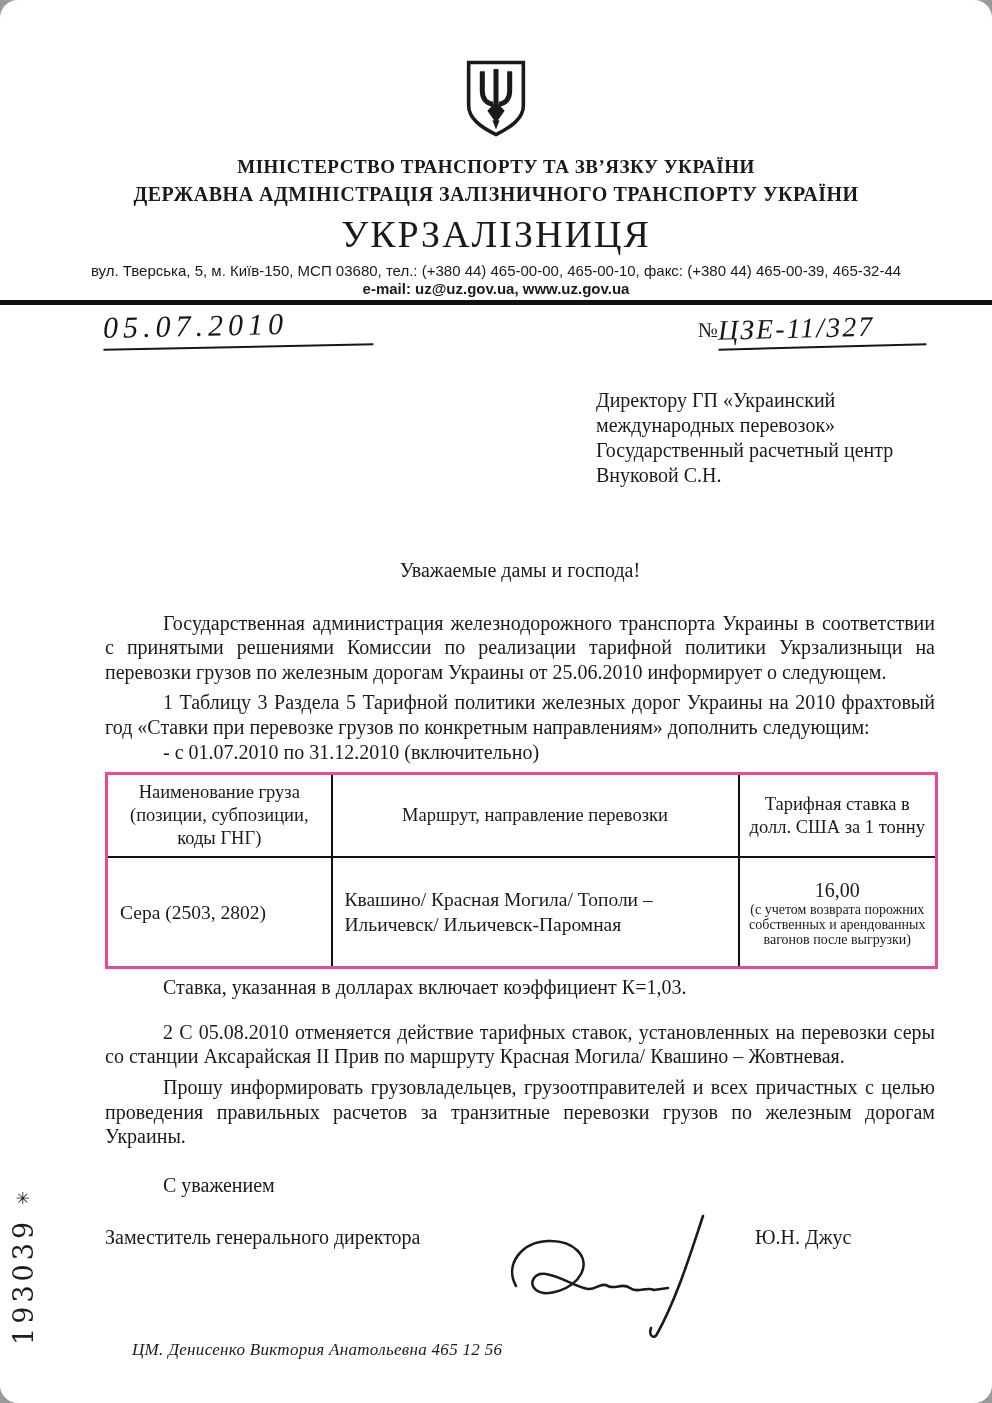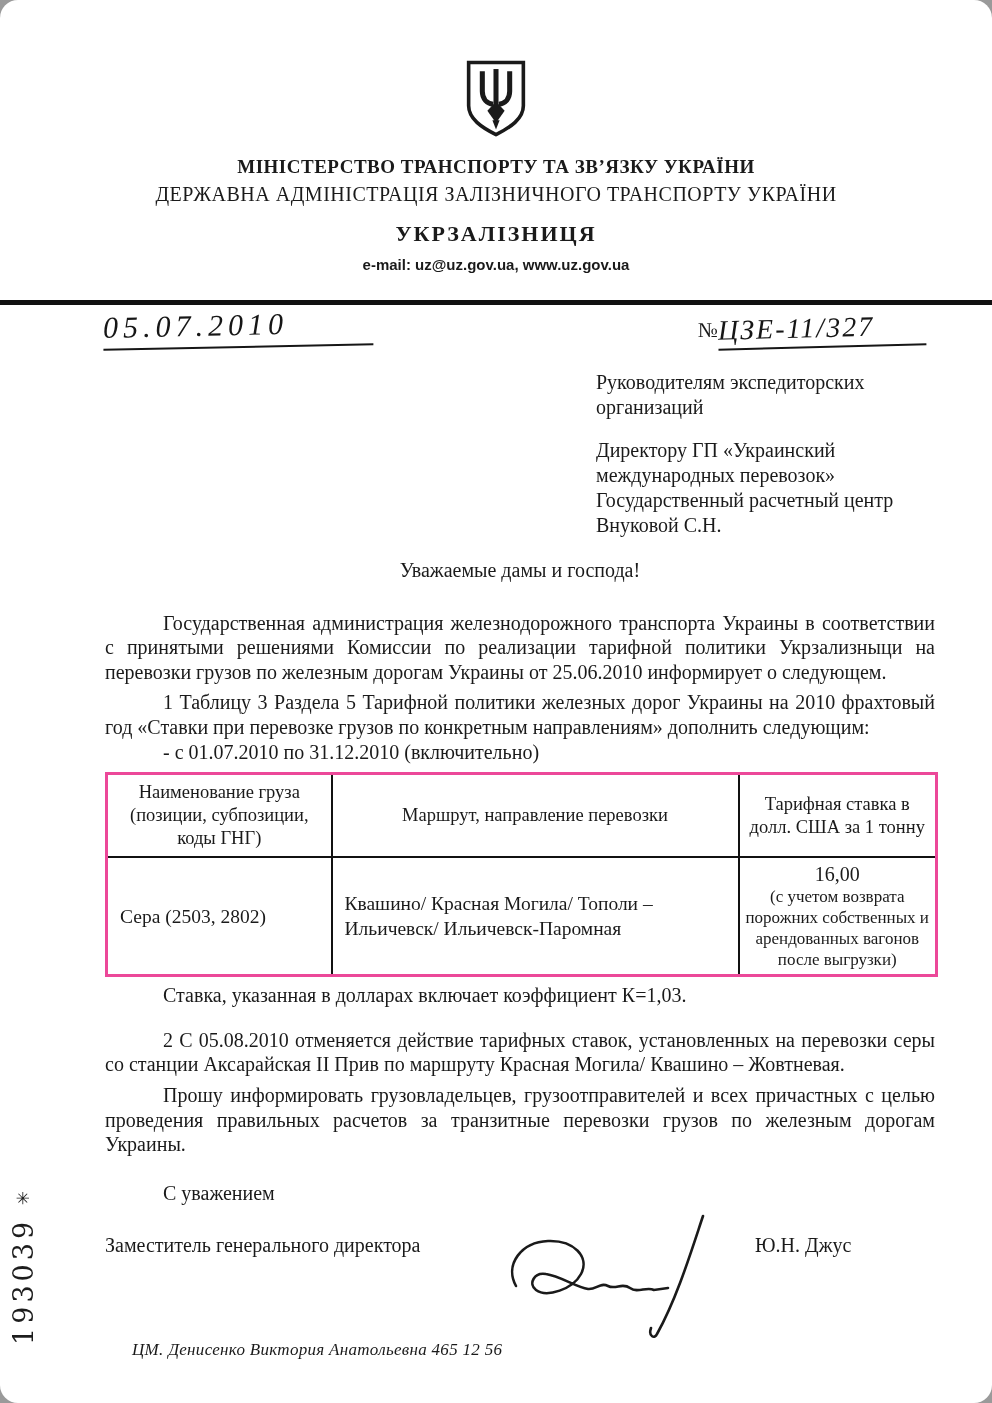--- a/index.html
+++ b/index.html
@@ -4,22 +4,22 @@
 <style>
   html,body{margin:0;padding:0;background:#9a9a9a;}
   .page{
     position:relative;width:992px;height:1403px;margin:0 auto;background:#ffffff;
     font-family:"Liberation Serif",serif;color:#1a1a1a;overflow:hidden;border-radius:18px;
   }
   
   .letterhead{position:absolute;top:52px;left:0;width:100%;text-align:center;}
   .emblem{display:block;margin:0 auto 6px auto;}
   .lh-line1{font-size:19px;font-weight:bold;letter-spacing:.5px;line-height:26px;}
-  .lh-line2{font-size:20px;font-weight:normal;letter-spacing:.5px;line-height:28px;}
-  .lh-org{font-size:22px;font-weight:bold;letter-spacing:2px;line-height:44px;margin-top:4px;}
+  .lh-line2{font-size:20px;font-weight:bold;letter-spacing:.5px;line-height:28px;}
+  .lh-org{font-size:38px;font-weight:normal;letter-spacing:2px;line-height:44px;margin-top:4px;}
   .lh-addr{font-family:"Liberation Sans",sans-serif;font-size:15px;line-height:19px;margin-top:5px;}
   .lh-mail{font-family:"Liberation Sans",sans-serif;font-size:15px;line-height:18px;font-weight:bold;}
   .rule{position:absolute;top:300px;left:0;width:992px;height:5px;background:#111;}
   
   .handwriting{font-style:italic;color:#161616;}
   .date-line{position:absolute;left:103px;top:308px;width:270px;border-bottom:2px solid #161616;
     padding-bottom:4px;transform:rotate(-1.2deg);}
   .date-line .handwriting{font-size:30px;letter-spacing:5px;}
   .number-line{position:absolute;left:698px;top:312px;width:242px;}
   .no-prefix{font-size:21px;}
@@ -42,21 +42,21 @@
   
   .rate-table{border-collapse:collapse;margin-top:8px;width:830px;table-layout:fixed;}
   .rate-table col.c1{width:225px;} .rate-table col.c2{width:407px;} .rate-table col.c3{width:198px;}
   .rate-table th,.rate-table td{border:2px solid #111;vertical-align:middle;}
   .rate-table{border:3px solid #ec4899;}
   .rate-table th{font-weight:normal;font-size:18.5px;line-height:23px;text-align:center;
     padding:6px 8px;height:62px;}
   .rate-table td{font-size:19.5px;line-height:25px;padding:6px 12px;height:96px;}
   .td-rate{text-align:center;padding:4px 6px !important;}
   .rate-big{font-size:20px;line-height:24px;}
-  .rate-note{font-size:17px;line-height:21px;}
+  .rate-note{font-size:14px;line-height:15px;}
   
   .signature-svg{position:absolute;left:500px;top:1212px;}
   .footer-note{position:absolute;left:120px;top:1340px;font-size:17px;font-style:italic;
     letter-spacing:.3px;margin-left:12px;}
   
   .stamp{position:absolute;left:-52px;top:1248px;width:160px;height:40px;
     transform:rotate(-90deg);transform-origin:center;
     font-family:"DejaVu Serif",serif;font-size:27px;letter-spacing:4px;color:#1d1d1d;
     white-space:nowrap;text-align:center;}
   .stamp .mark{font-size:17px;letter-spacing:0;vertical-align:4px;}
@@ -73,37 +73,34 @@
         <path d="M31,18 V46 C31,57 38,63 46,64"></path>
         <path d="M69,18 V46 C69,57 62,63 54,64"></path>
         <path d="M50,15 V66"></path>
       </g>
       <path d="M50,60 L62,73 L50,90 L38,73 Z" fill="#1a1a1a"></path>
       <path d="M45,86 L50,99 L55,86 Z" fill="#1a1a1a"></path>
     </svg>
     <div class="lh-line1">МІНІСТЕРСТВО ТРАНСПОРТУ ТА ЗВ’ЯЗКУ УКРАЇНИ</div>
     <div class="lh-line2">ДЕРЖАВНА АДМІНІСТРАЦІЯ ЗАЛІЗНИЧНОГО ТРАНСПОРТУ УКРАЇНИ</div>
     <div class="lh-org">УКРЗАЛІЗНИЦЯ</div>
+    <div class="lh-addr">вул. Тверська, 5, м. Київ-150, МСП 03680, тел.: (+380 44) 465-00-00, 465-00-10, факс: (+380 44) 465-00-39, 465-32-44</div>
     <div class="lh-mail">e-mail: uz@uz.gov.ua, www.uz.gov.ua</div>
   </div>
 
   <div class="rule"></div>
 
   <div class="date-line">
     <span class="handwriting">05.07.2010</span>
   </div>
   <div class="number-line">
     <span class="no-prefix">№</span><span class="handwriting">ЦЗЕ-11/327</span>
   </div>
 
   <div class="addressee">
-    <div class="grp1">
-      <div>Руководителям экспедиторских</div>
-      <div>организаций</div>
-    </div>
     <div class="grp2">
       <div>Директору ГП «Украинский</div>
       <div>международных перевозок»</div>
       <div>Государственный расчетный центр</div>
       <div>Внуковой С.Н.</div>
     </div>
   </div>
 
   <div class="bodycol">
     <div class="salutation">Уважаемые дамы и господа!</div>

